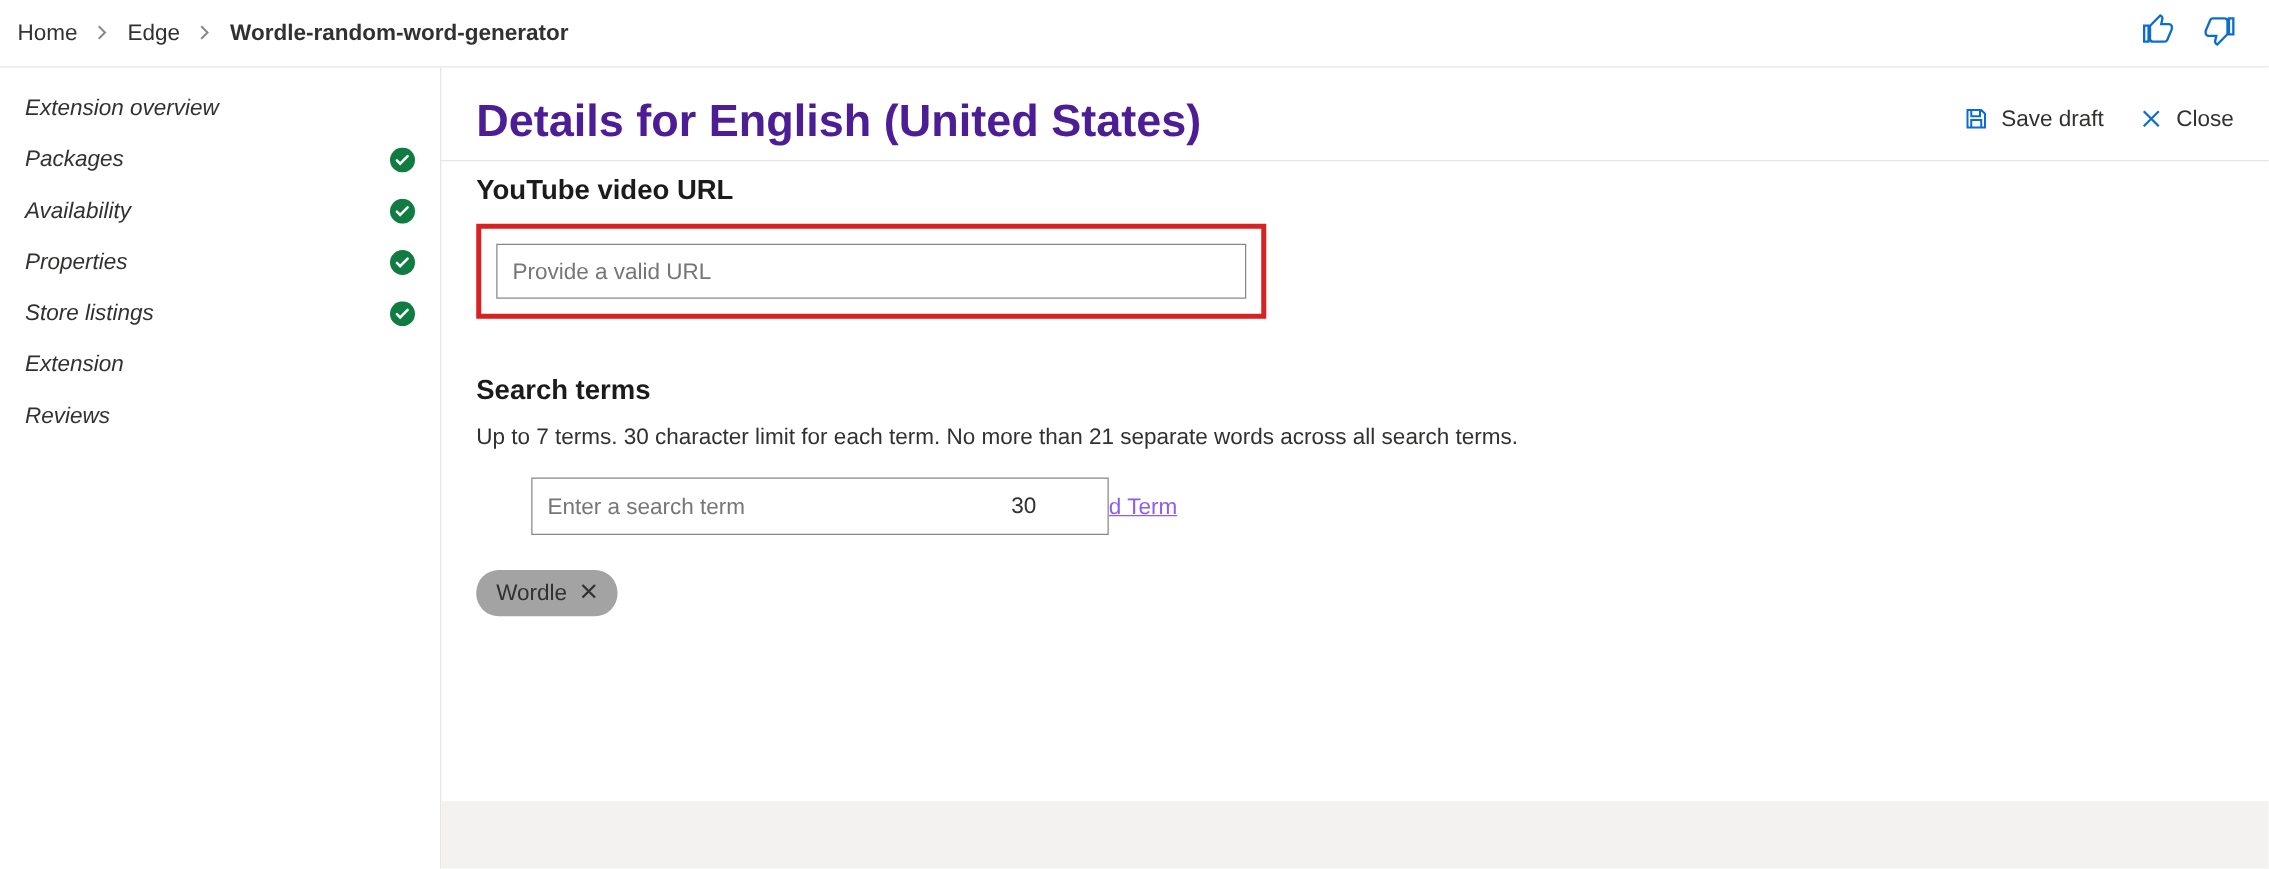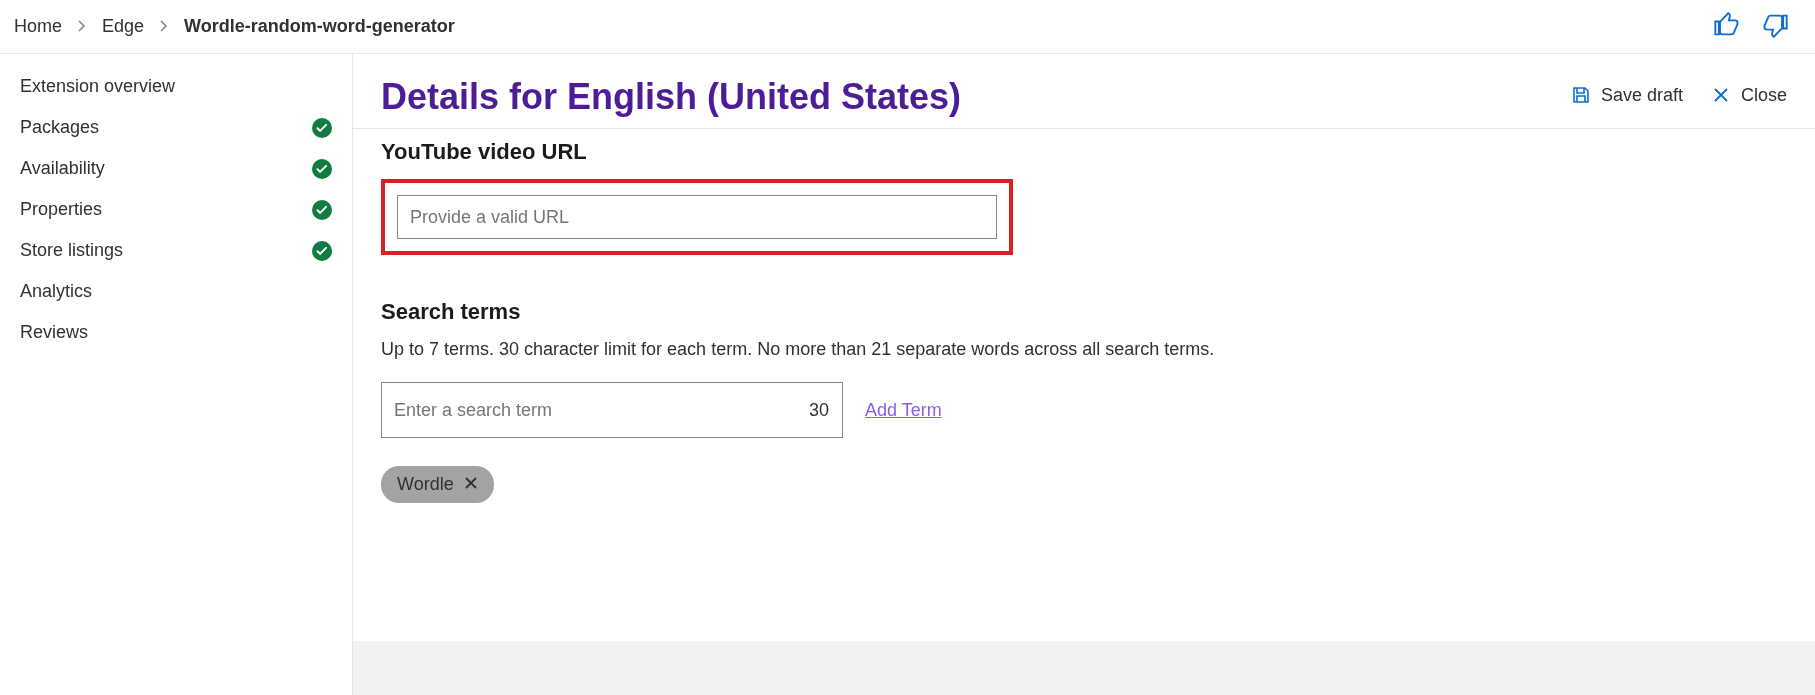--- a/index.html
+++ b/index.html
@@ -35,20 +35,21 @@
     .feedback svg { width: 28px; height: 28px; }
 
     
     .layout { display: flex; height: calc(100% - 54px); }
 
     
     .sidebar {
       width: 353px;
       border-right: 1px solid #e6e6e6;
       padding-top: 12px;
+      font-style: italic;
     }
     .side-item {
       display: flex;
       align-items: center;
       justify-content: space-between;
       padding: 10px 20px;
       font-size: 18px;
       color: #323130;
       cursor: pointer;
     }
@@ -113,25 +114,26 @@
       align-items: center;
       gap: 22px;
       margin-bottom: 28px;
     }
     .search-input-wrap {
       position: relative;
       width: 462px;
     }
     .search-input {
       width: 100%;
-      height: 56px;
+      height: 46px;
       border: 1px solid #8a8886;
       padding: 0 54px 0 12px;
       font-size: 18px;
       outline: none;
+      margin-left: 44px;
     }
     .search-input::placeholder { color: #767676; }
     .char-count {
       position: absolute;
       right: 14px;
       top: 50%;
       transform: translateY(-50%);
       font-size: 18px;
       color: #323130;
     }
@@ -222,21 +224,21 @@
         </svg>
     </div>
     <div class="side-item">
       <span>Store listings</span>
       <svg class="check" viewBox="0 0 20 20">
           <circle cx="10" cy="10" r="10" fill="#107c41"></circle>
           <path d="M5.5 10.3l2.6 2.6 6-6" stroke="#fff" stroke-width="2" fill="none" stroke-linecap="round"></path>
         </svg>
     </div>
     <div class="side-item">
-      <span>Analytics</span>
+      <span>Extension</span>
     </div>
     <div class="side-item">
       <span>Reviews</span>
     </div>
   </div>
 
   <div class="main">
     <div class="header-row">
       <h1 class="page-title">Details for English (United States)</h1>
       <div class="header-actions">

